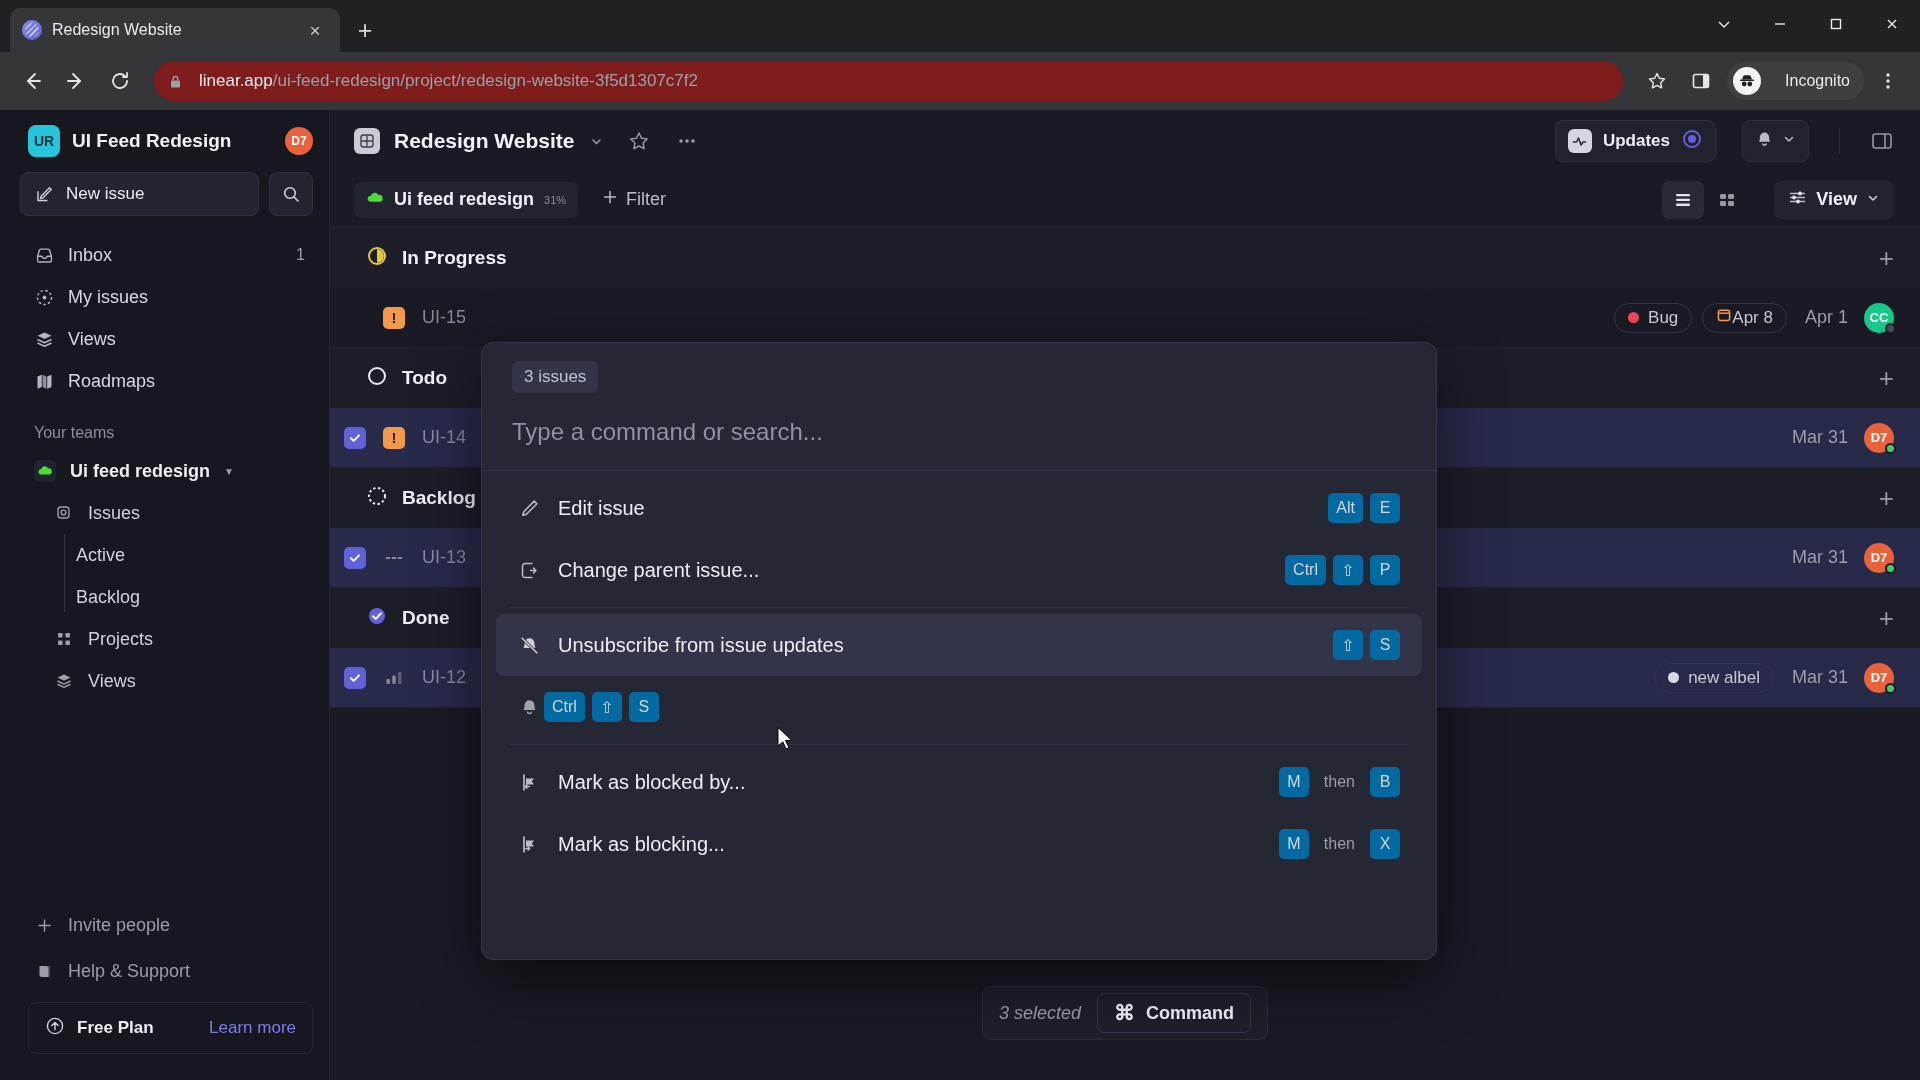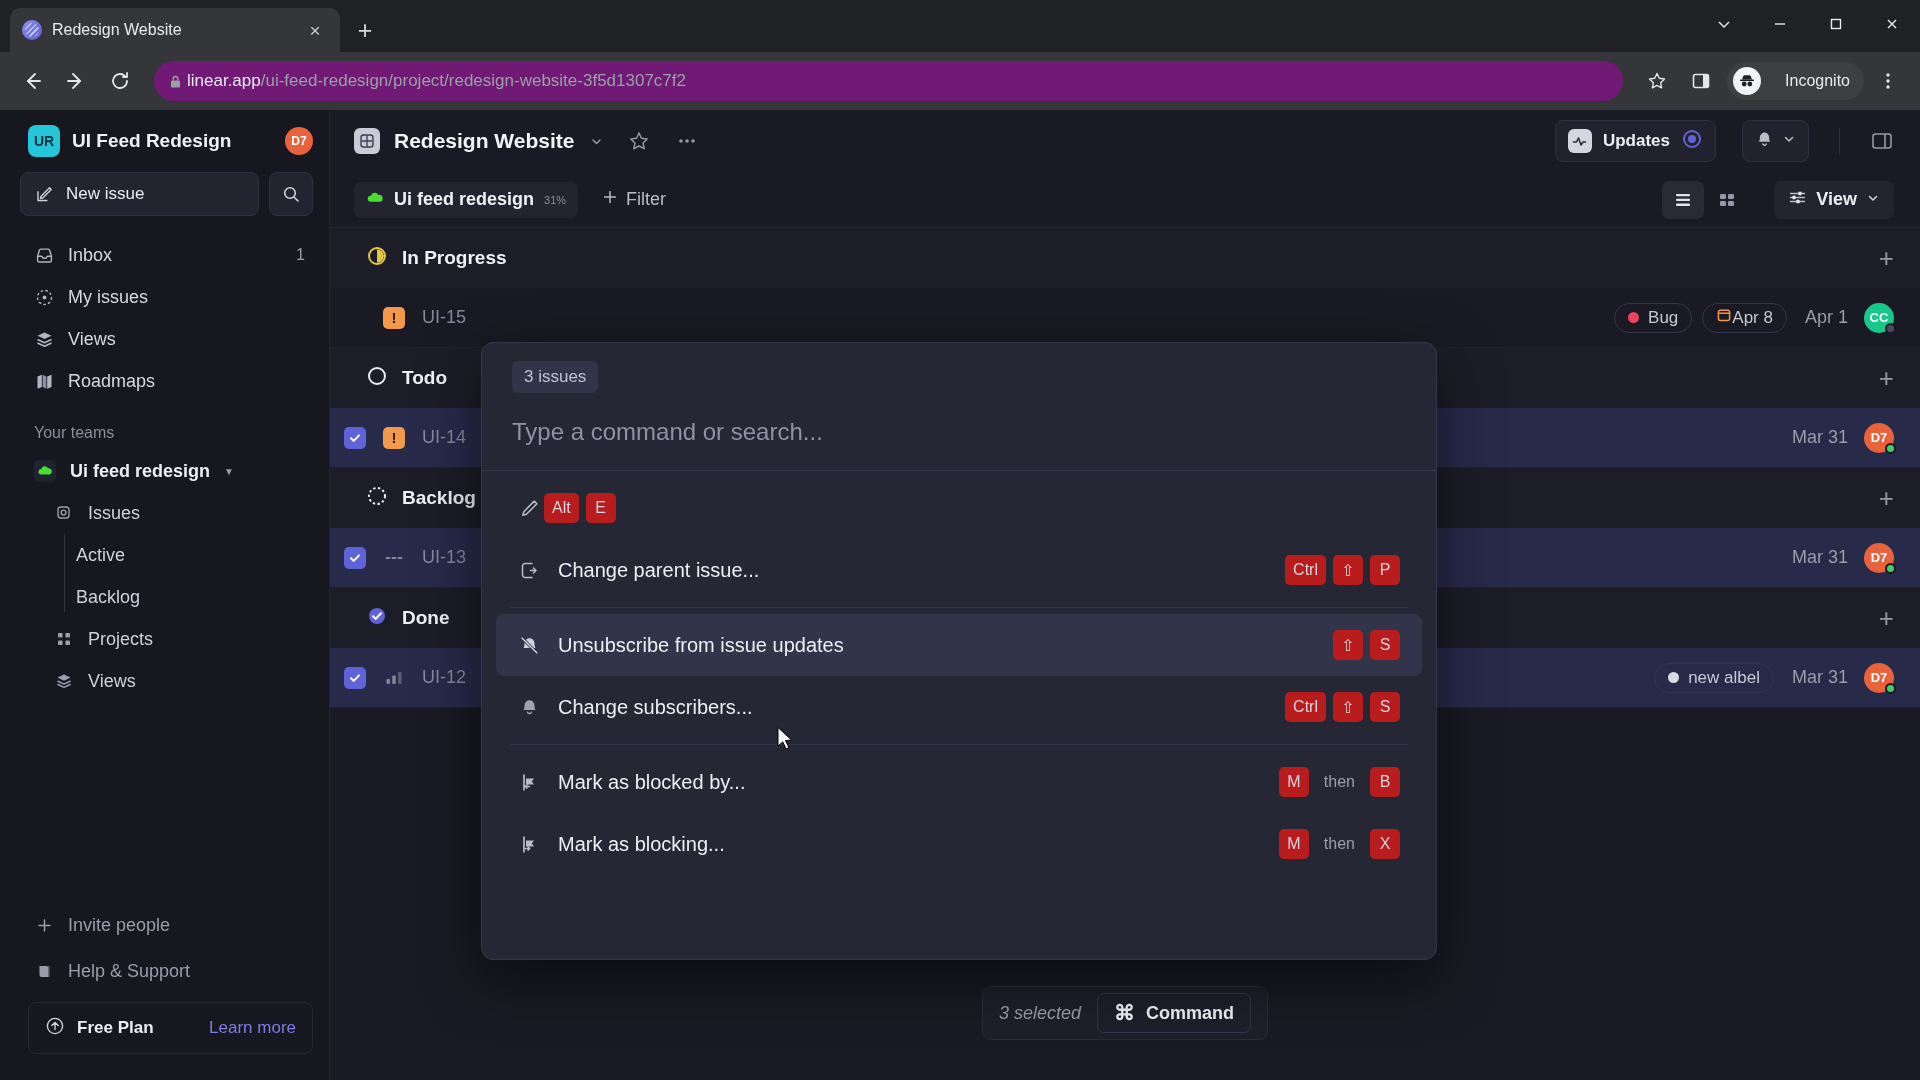--- a/index.html
+++ b/index.html
@@ -52,22 +52,22 @@
 
   .toolbar {
     height: 58px; background: #35363a; display: flex; align-items: center;
     padding: 0 12px; gap: 4px; flex: 0 0 58px;
   }
   .tb-icon {
     width: 40px; height: 40px; border-radius: 50%; display: flex;
     align-items: center; justify-content: center; color: #e4e6e9; font-size: 21px;
   }
   .omnibox {
-    flex: 1; height: 40px; background: #701a75; border-radius: 20px;
-    display: flex; align-items: center; padding: 0 14px; gap: 4px; margin: 0 10px;
+    flex: 1; height: 40px; background: #7f1d1d; border-radius: 20px;
+    display: flex; align-items: center; padding: 0 14px; gap: 16px; margin: 0 10px;
     min-width: 0;
   }
   .lock-icon { width: 15px; height: 15px; flex: 0 0 15px; }
   .url { font-size: 17px; white-space: nowrap; overflow: hidden; text-overflow: ellipsis; }
   .url .host { color: #e8eaed; }
   .url .path { color: #9aa0a6; }
   .incognito-pill {
     height: 38px; border-radius: 19px; background: #3c4043; display: flex;
     align-items: center; gap: 24px; padding: 0 14px 0 6px; margin-left: 2px;
   }
@@ -290,21 +290,21 @@
   .pal-list { flex: 1; overflow: hidden; padding: 6px 14px 0 14px; }
   .pal-item {
     height: 62px; display: flex; align-items: center; gap: 0; border-radius: 8px;
     padding: 0 22px 0 18px;
   }
   .pal-item.active { background: #32344a; }
   .pal-icon { width: 30px; flex: 0 0 30px; display: flex; align-items: center; justify-content: center; color: #b9bcc8; }
   .pal-label { color: #eceef4; font-size: 20px; margin-left: 14px; flex: 1; }
   .keys { display: flex; align-items: center; gap: 7px; }
   .key {
-    min-width: 30px; height: 30px; padding: 0 8px; border-radius: 5px; background: #b91c1c;
+    min-width: 30px; height: 30px; padding: 0 8px; border-radius: 5px; background: #0369a1;
     display: flex; align-items: center; justify-content: center; color: #d4d7e2; font-size: 16px;
   }
   .key.plain { background: transparent; color: #9a9daa; }
   .pal-sep { height: 1px; background: #32344a; margin: 6px 14px; }
   .cursor { position: absolute; left: 776px; top: 616px; z-index: 60; }
 </style>
 </head>
 <body>
 
 <div class="browser">
@@ -828,20 +828,21 @@
         <div class="pal-input">Type a command or search...</div>
 
         <div class="pal-list">
 
           <div class="pal-item">
             <span class="pal-icon">
               <svg width="21" height="21" viewBox="0 0 21 21">
                   <path d="M15.2 3.1l2.7 2.7L7.4 16.3l-3.6 1 1-3.6z" stroke="#b9bcc8" stroke-width="1.5" fill="none" stroke-linejoin="round"></path>
                 </svg>
             </span>
+            <span class="pal-label">Edit issue</span>
             <span class="keys">
               <span class="key">Alt</span>
               <span class="key">E</span>
             </span>
           </div>
 
           <div class="pal-item">
             <span class="pal-icon">
               <svg width="21" height="21" viewBox="0 0 21 21">
                   <path d="M13 3.5H6.2A2.7 2.7 0 003.5 6.2v8.6A2.7 2.7 0 006.2 17.5H13" stroke="#b9bcc8" stroke-width="1.5" fill="none" stroke-linecap="round"></path>
@@ -873,21 +874,20 @@
             </span>
           </div>
 
           <div class="pal-item">
             <span class="pal-icon">
               <svg width="21" height="21" viewBox="0 0 21 21">
                   <path d="M10.5 3.2a4.9 4.9 0 014.9 4.9c0 3.6 1.1 4.9 1.1 4.9H4.5s1.1-1.3 1.1-4.9a4.9 4.9 0 014.9-4.9z" fill="#9ea1b0"></path>
                   <path d="M8.6 15.2a2 2 0 003.8 0" stroke="#9ea1b0" stroke-width="1.5" fill="none" stroke-linecap="round"></path>
                 </svg>
             </span>
-            <span class="pal-label">Change subscribers...</span>
             <span class="keys">
               <span class="key">Ctrl</span>
               <span class="key">⇧</span>
               <span class="key">S</span>
             </span>
           </div>
 
           <div class="pal-sep"></div>
 
           <div class="pal-item">

